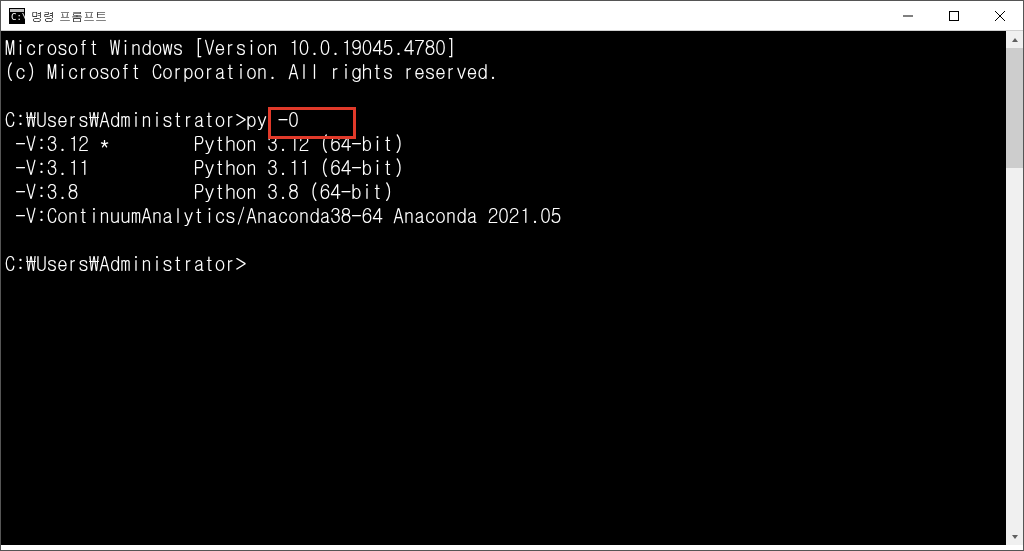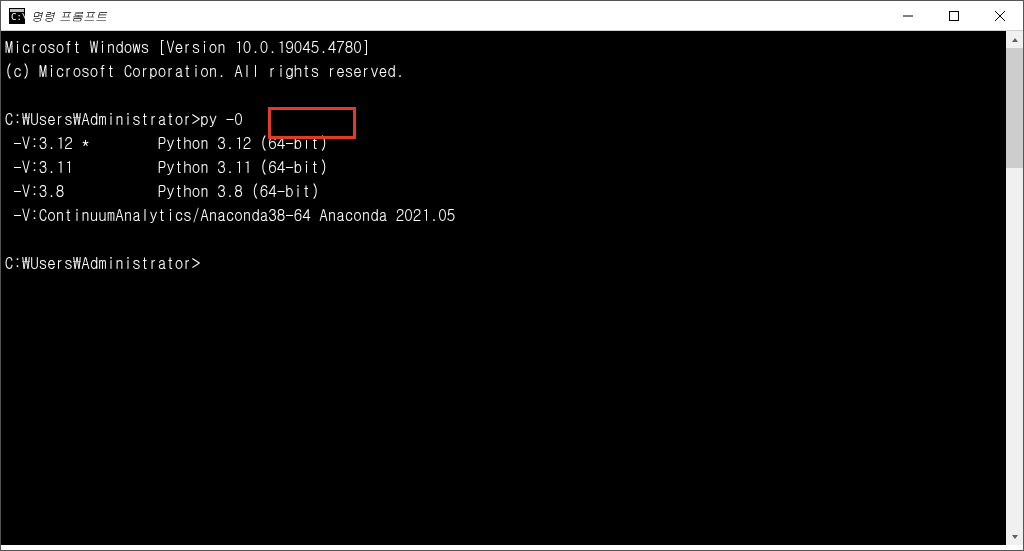--- a/index.html
+++ b/index.html
@@ -29,21 +29,20 @@
     }
     .titlebar-icon {
       width: 16px;
       height: 16px;
       margin-left: 8px;
       margin-right: 6px;
       display: inline-block;
     }
     .titlebar-title {
       flex: 0 0 auto;
-      font-style: italic;
     }
     .titlebar-spacer { flex: 1 1 auto; }
     .win-controls {
       display: flex;
       height: 100%;
     }
     .win-btn {
       width: 46px;
       height: 100%;
       display: flex;
@@ -59,21 +58,21 @@
       display: flex;
       background: #000;
       position: relative;
       overflow: hidden;
     }
     .terminal {
       flex: 1 1 auto;
       background: #000;
       color: #fff;
       font-family: "Consolas", "GulimChe", "MS Gothic", monospace;
-      font-size: 16px;
+      font-size: 20px;
       line-height: 24px;
       padding: 4px 0 4px 4px;
       white-space: pre;
       letter-spacing: 0.5px;
       position: relative;
     }
     .scrollbar {
       width: 17px;
       background: #f0f0f0;
       display: flex;

